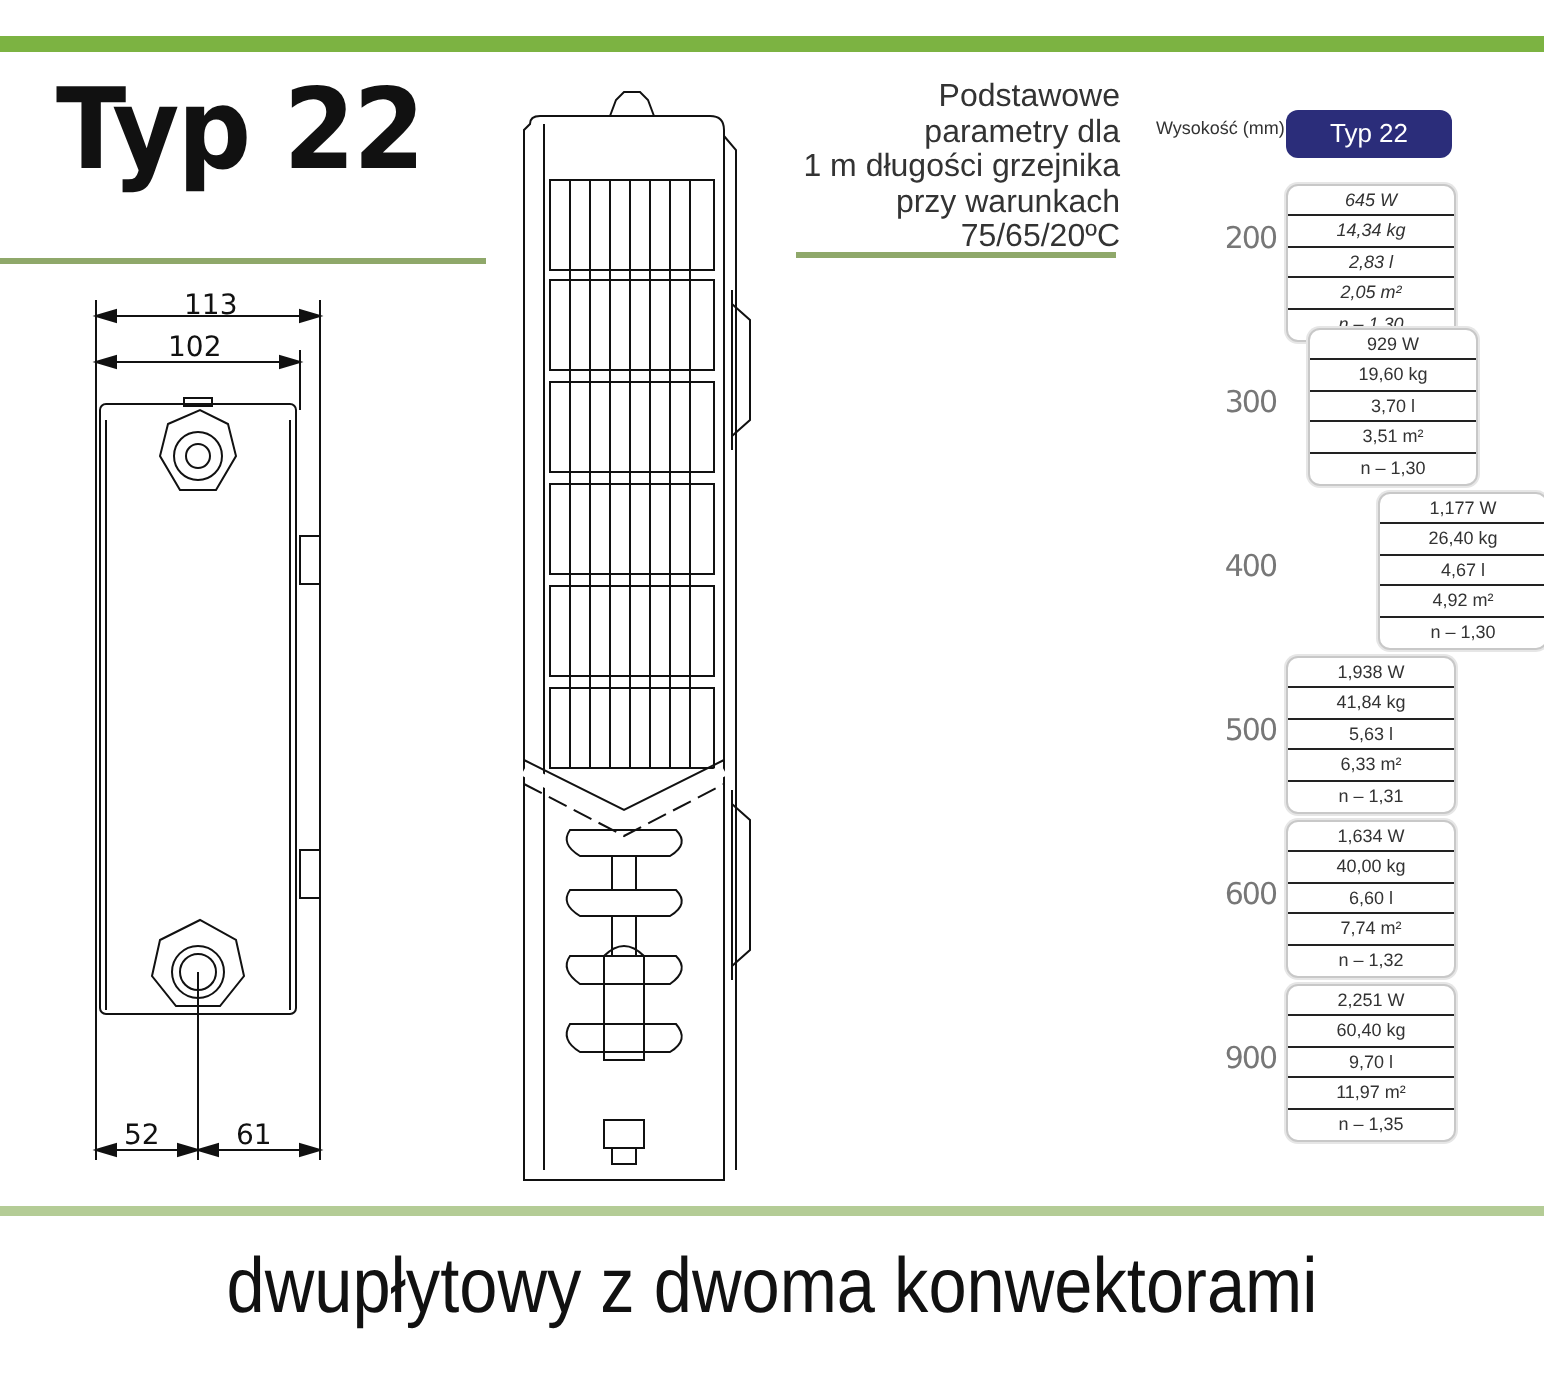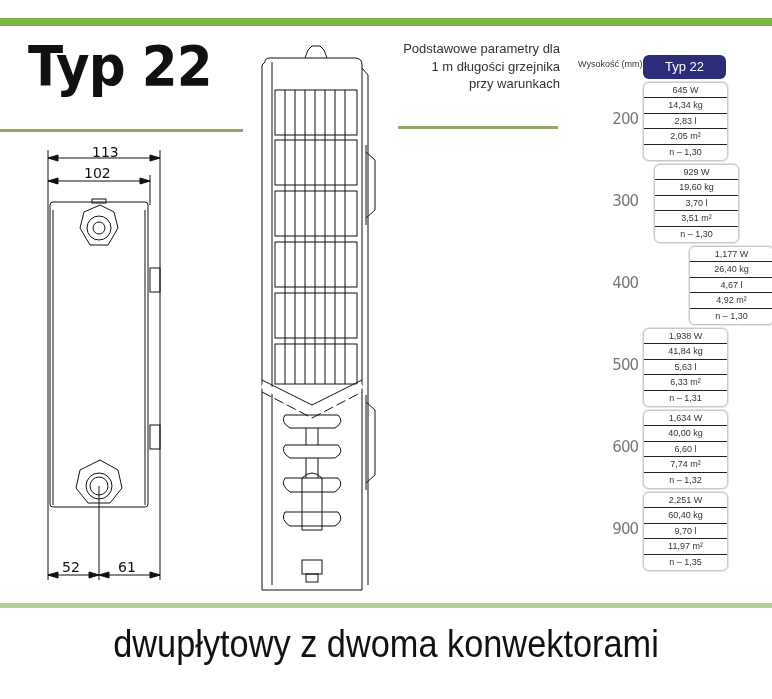--- a/index.html
+++ b/index.html
@@ -1,20 +1,20 @@
 <!DOCTYPE html>
 <html><head>
 <meta charset="utf-8">
 <style>
   html, body { margin: 0; padding: 0; background: #ffffff; }
   body { width: 772px; height: 699px; position: relative; overflow: hidden; font-family: "Liberation Sans", sans-serif; }
   .top-bar { position: absolute; left: 0; top: 18px; width: 772px; height: 8px; background: #7cb342; }
   .title { position: absolute; left: 28px; top: 38px; font-family: "DejaVu Sans", sans-serif; font-weight: bold; font-size: 56px; color: #111; letter-spacing: -1px; line-height: 1; transform: scaleX(0.92); transform-origin: left top; }
   .title-rule { position: absolute; left: 0; top: 129px; width: 243px; height: 3px; background: #8fa86a; }
-  .params { position: absolute; left: 398px; top: 40px; width: 162px; text-align: right; font-size: 13px; line-height: 17.5px; color: #333; }
+  .params { position: absolute; left: 398px; top: 40px; width: 162px; text-align: right; font-size: 16px; line-height: 17.5px; color: #333; }
   .params-rule { position: absolute; left: 398px; top: 126px; width: 160px; height: 3px; background: #8fa86a; }
   .bottom-bar { position: absolute; left: 0; top: 603px; width: 772px; height: 5px; background: #b4cc96; }
   .subtitle { position: absolute; left: 0; width: 772px; top: 622px; text-align: center; font-size: 39px; color: #111; transform: scaleX(0.88); transform-origin: center top; }
   svg.drawing { position: absolute; left: 0; top: 0; }
   .height-label-head { position: absolute; left: 578px; top: 59px; font-size: 9px; color: #333; }
   .type-head { position: absolute; left: 643px; top: 55px; width: 83px; height: 24px; background: #2b2d7a; border-radius: 6px; color: #fff; text-align: center; line-height: 24px; font-size: 13px; font-family: "Liberation Sans", sans-serif; }
   .block { position: absolute; left: 643px; width: 83px; height: 77px; border: 1px solid #c8c8c8; border-radius: 6px; background: #fff; box-shadow: 0 0 0 1px #e6e6e6; }
   .block .row { height: 15.4px; line-height: 15.4px; text-align: center; font-size: 9px; color: #333; border-bottom: 1px solid #222; box-sizing: border-box; }
   .block .row:last-child { border-bottom: none; }
   .hlabel { position: absolute; left: 604px; width: 34px; text-align: right; font-size: 15px; color: #777; font-family: "DejaVu Sans", sans-serif; letter-spacing: -1px; }
@@ -23,20 +23,21 @@
 <body>
 
 <div class="top-bar"></div>
 <div class="title">Typ 22</div>
 <div class="title-rule"></div>
 
 <div class="params">
   <div>Podstawowe parametry dla</div>
   <div>1 m długości grzejnika</div>
   <div>przy warunkach</div>
+  <div>75/65/20ºC</div>
 </div>
 <div class="params-rule"></div>
 
 <svg class="drawing" width="772" height="699" viewBox="0 0 772 699">
   <g stroke="#111" stroke-width="1" fill="none">
 
     <g>
       <line x1="48" y1="150" x2="48" y2="205"></line>
       <line x1="160" y1="150" x2="160" y2="580"></line>
       <line x1="48" y1="158" x2="160" y2="158"></line>
@@ -127,21 +128,21 @@
     <text x="84" y="178">102</text>
     <text x="62" y="572">52</text>
     <text x="118" y="572">61</text>
   </g>
 </svg>
 
 <div class="height-label-head">Wysokość (mm)</div>
 <div class="type-head">Typ 22</div>
 
 <div class="hlabel" style="top:110px;">200</div>
-<div class="block" style="top:82px;">
+<div class="block" style="top:92px;font-style:italic;">
   <div class="row">645 W</div>
   <div class="row">14,34 kg</div>
   <div class="row">2,83 l</div>
   <div class="row">2,05 m²</div>
   <div class="row">n – 1,30</div>
 </div>
 
 <div class="hlabel" style="top:192px;">300</div>
 <div class="block" style="top:164px;margin-left:11px;">
   <div class="row">929 W</div>

